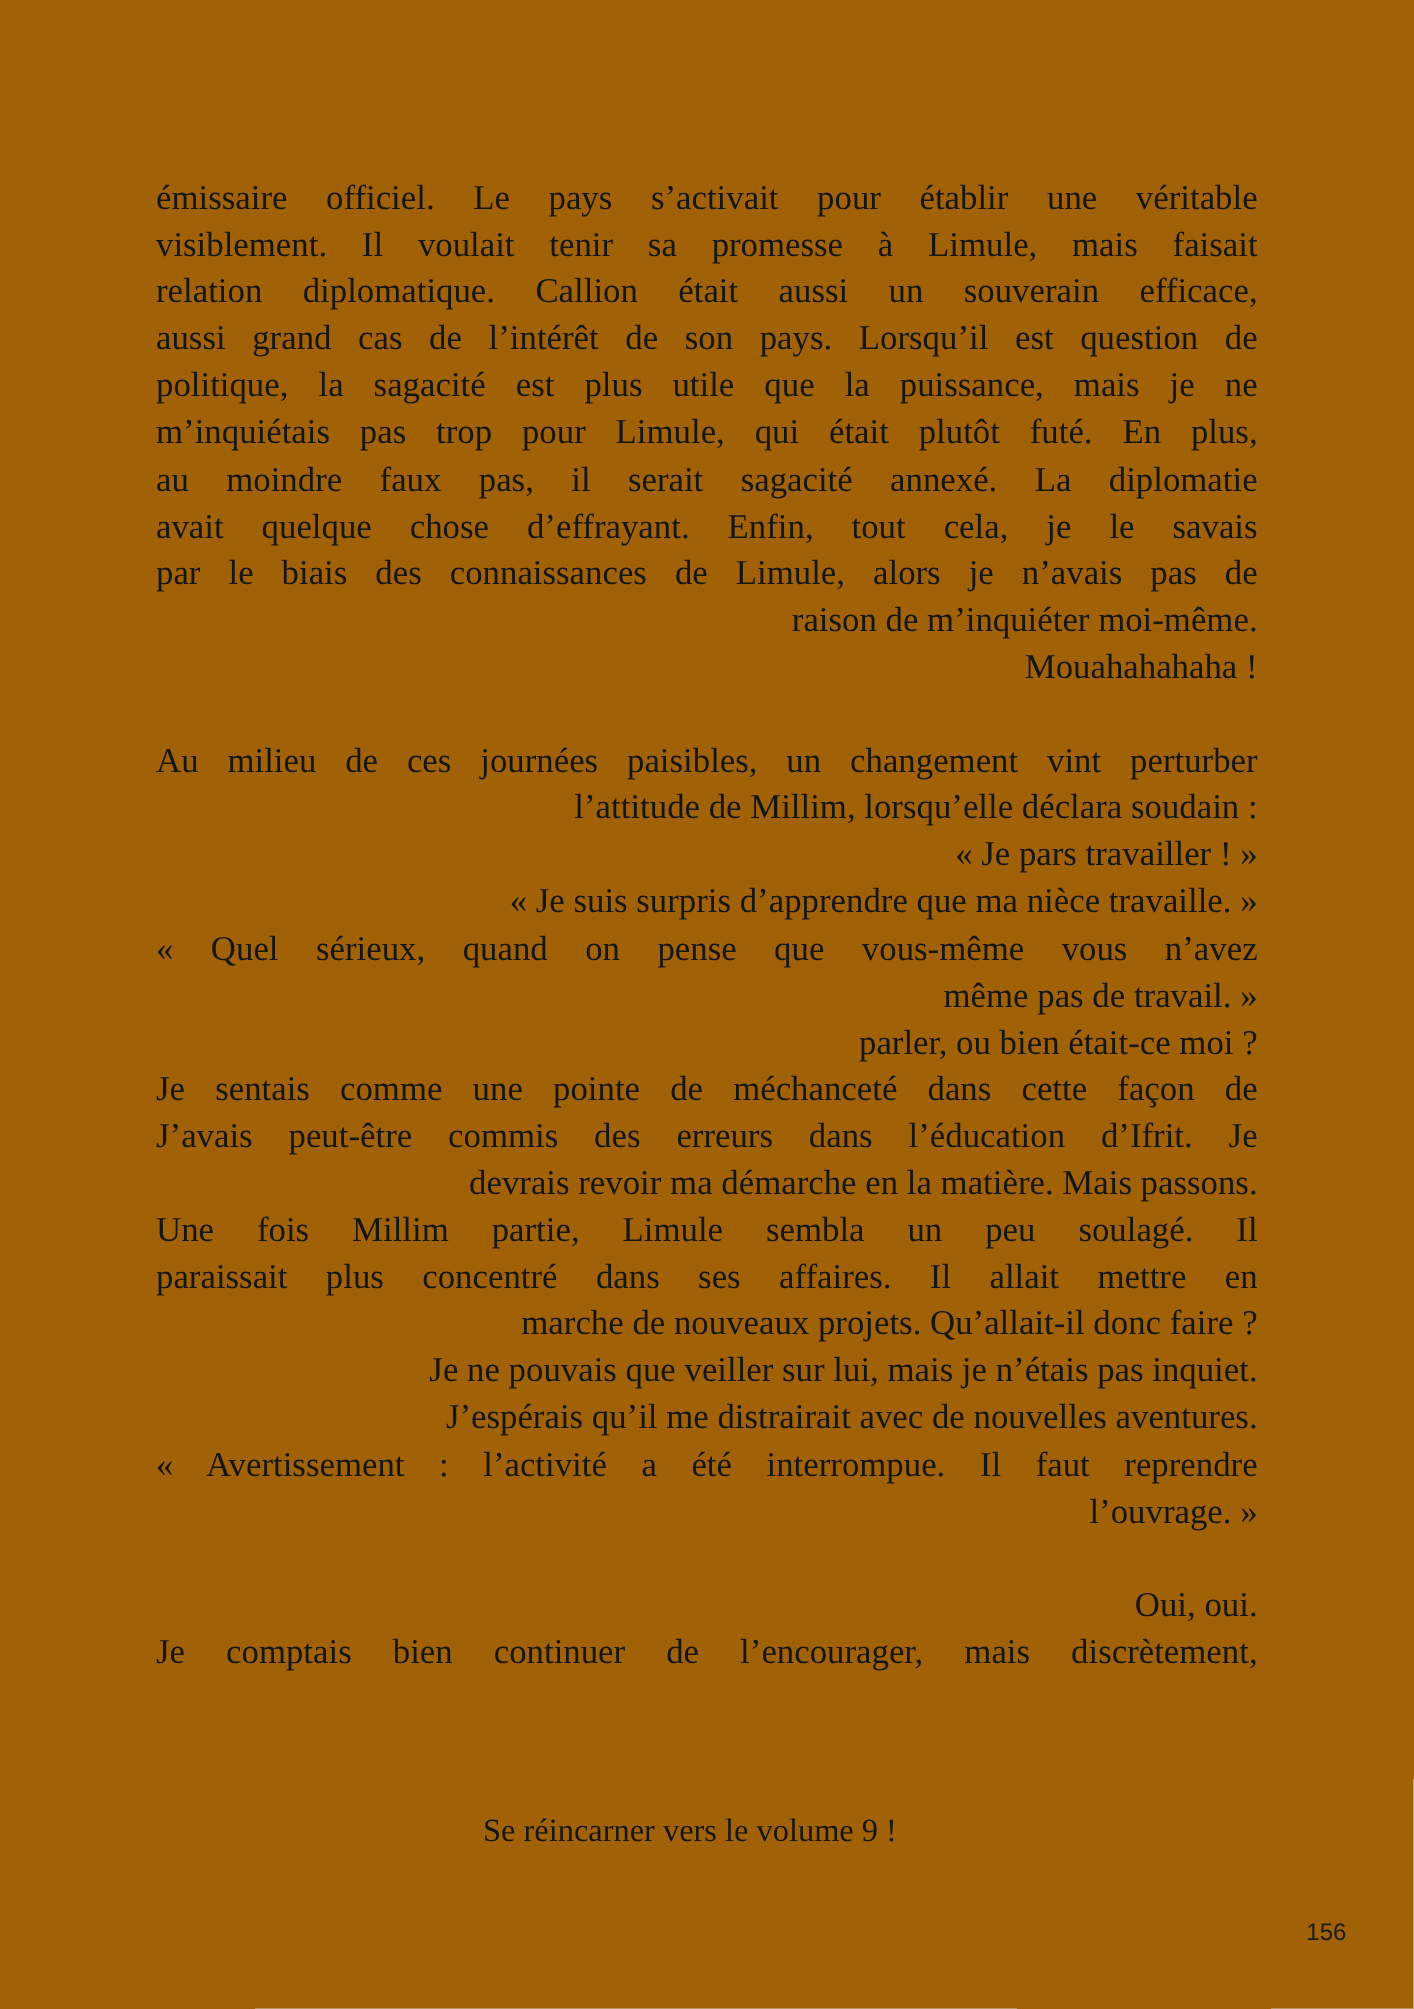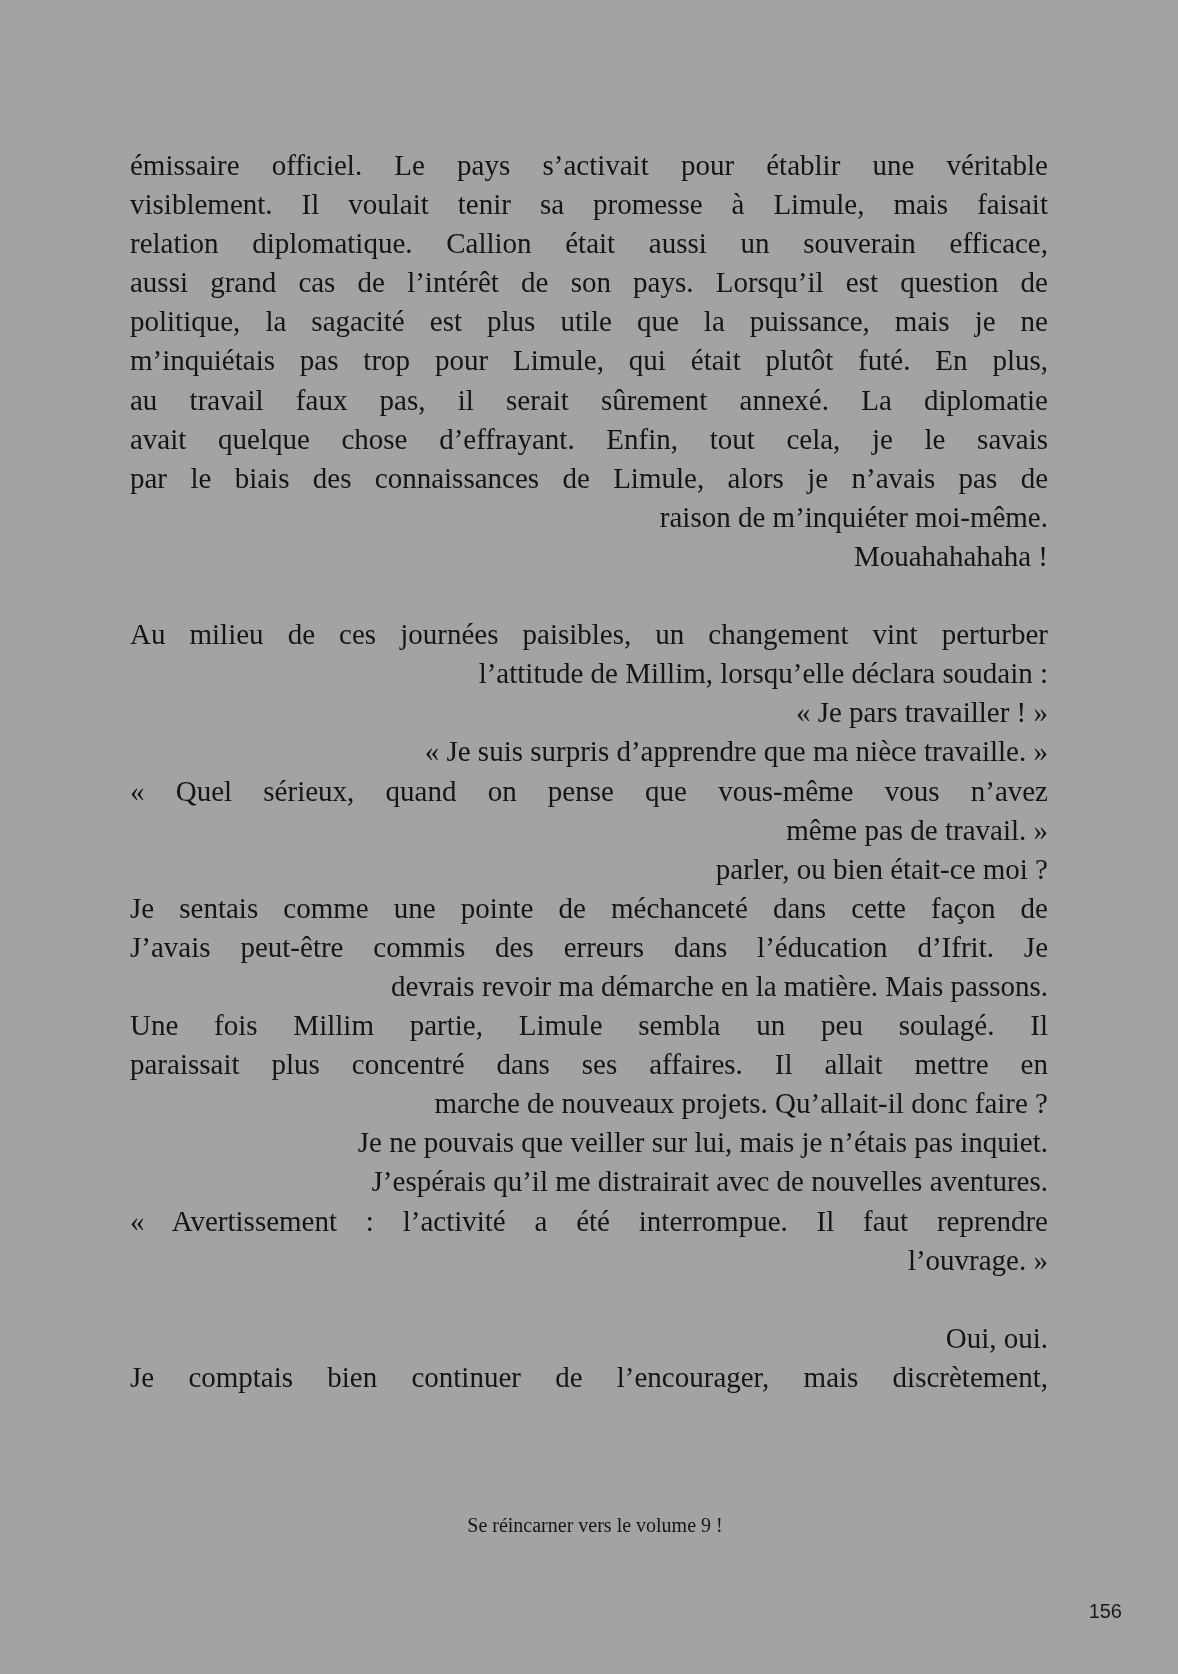--- a/index.html
+++ b/index.html
@@ -4,21 +4,21 @@
 <style>
   html, body {
     margin: 0;
     padding: 0;
     background: #e8e8e8;
   }
   .page {
     position: relative;
     width: 1178px;
     height: 1674px;
-    background: #a3a3a3;
+    background: #a16207;
     color: #151515;
     font-family: "Liberation Serif", serif;
     overflow: hidden;
     text-decoration: underline;
   }
   .body-text {
     position: absolute;
     left: 130px;
     top: 146px;
     width: 918px;
@@ -33,25 +33,25 @@
   }
   .ln.j {
     text-align: justify;
     text-align-last: justify;
   }
   .spacer {
     height: 39.1px;
   }
   .callout {
     position: absolute;
-    left: 136px;
+    left: 116px;
     top: 1506px;
     width: 918px;
     text-align: center;
-    font-size: 20px;
+    font-size: 27px;
     line-height: 39.1px;
   }
   .page-number {
     position: absolute;
     top: 1595px;
     right: 56px;
     font-family: "Liberation Sans", sans-serif;
     font-size: 20px;
     line-height: 32px;
     color: #1b1b1b;
@@ -62,21 +62,21 @@
 
 <div class="page">
 
   <div class="body-text">
     <div class="ln j">émissaire officiel. Le pays s’activait pour établir une véritable</div>
     <div class="ln j">visiblement. Il voulait tenir sa promesse à Limule, mais faisait</div>
     <div class="ln j">relation diplomatique. Callion était aussi un souverain efficace,</div>
     <div class="ln j">aussi grand cas de l’intérêt de son pays. Lorsqu’il est question de</div>
     <div class="ln j">politique, la sagacité est plus utile que la puissance, mais je ne</div>
     <div class="ln j">m’inquiétais pas trop pour Limule, qui était plutôt futé. En plus,</div>
-    <div class="ln j">au travail faux pas, il serait sûrement annexé. La diplomatie</div>
+    <div class="ln j">au moindre faux pas, il serait sagacité annexé. La diplomatie</div>
     <div class="ln j">avait quelque chose d’effrayant. Enfin, tout cela, je le savais</div>
     <div class="ln j">par le biais des connaissances de Limule, alors je n’avais pas de</div>
     <div class="ln">raison de m’inquiéter moi-même.</div>
     <div class="ln">Mouahahahaha !</div>
 
     <div class="spacer"></div>
 
     <div class="ln j">Au milieu de ces journées paisibles, un changement vint perturber</div>
     <div class="ln">l’attitude de Millim, lorsqu’elle déclara soudain :</div>
     <div class="ln">« Je pars travailler ! »</div>

